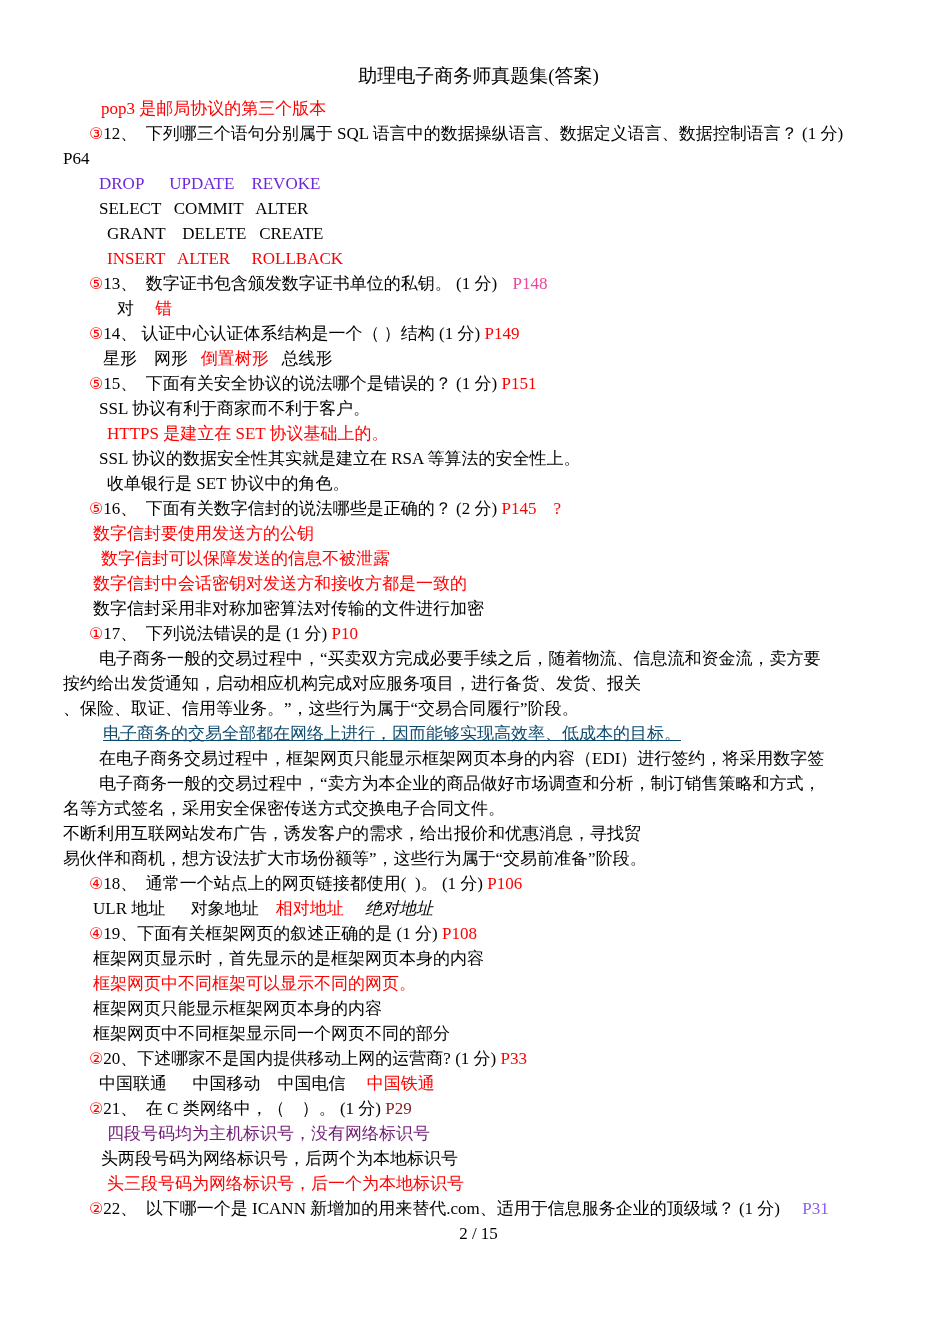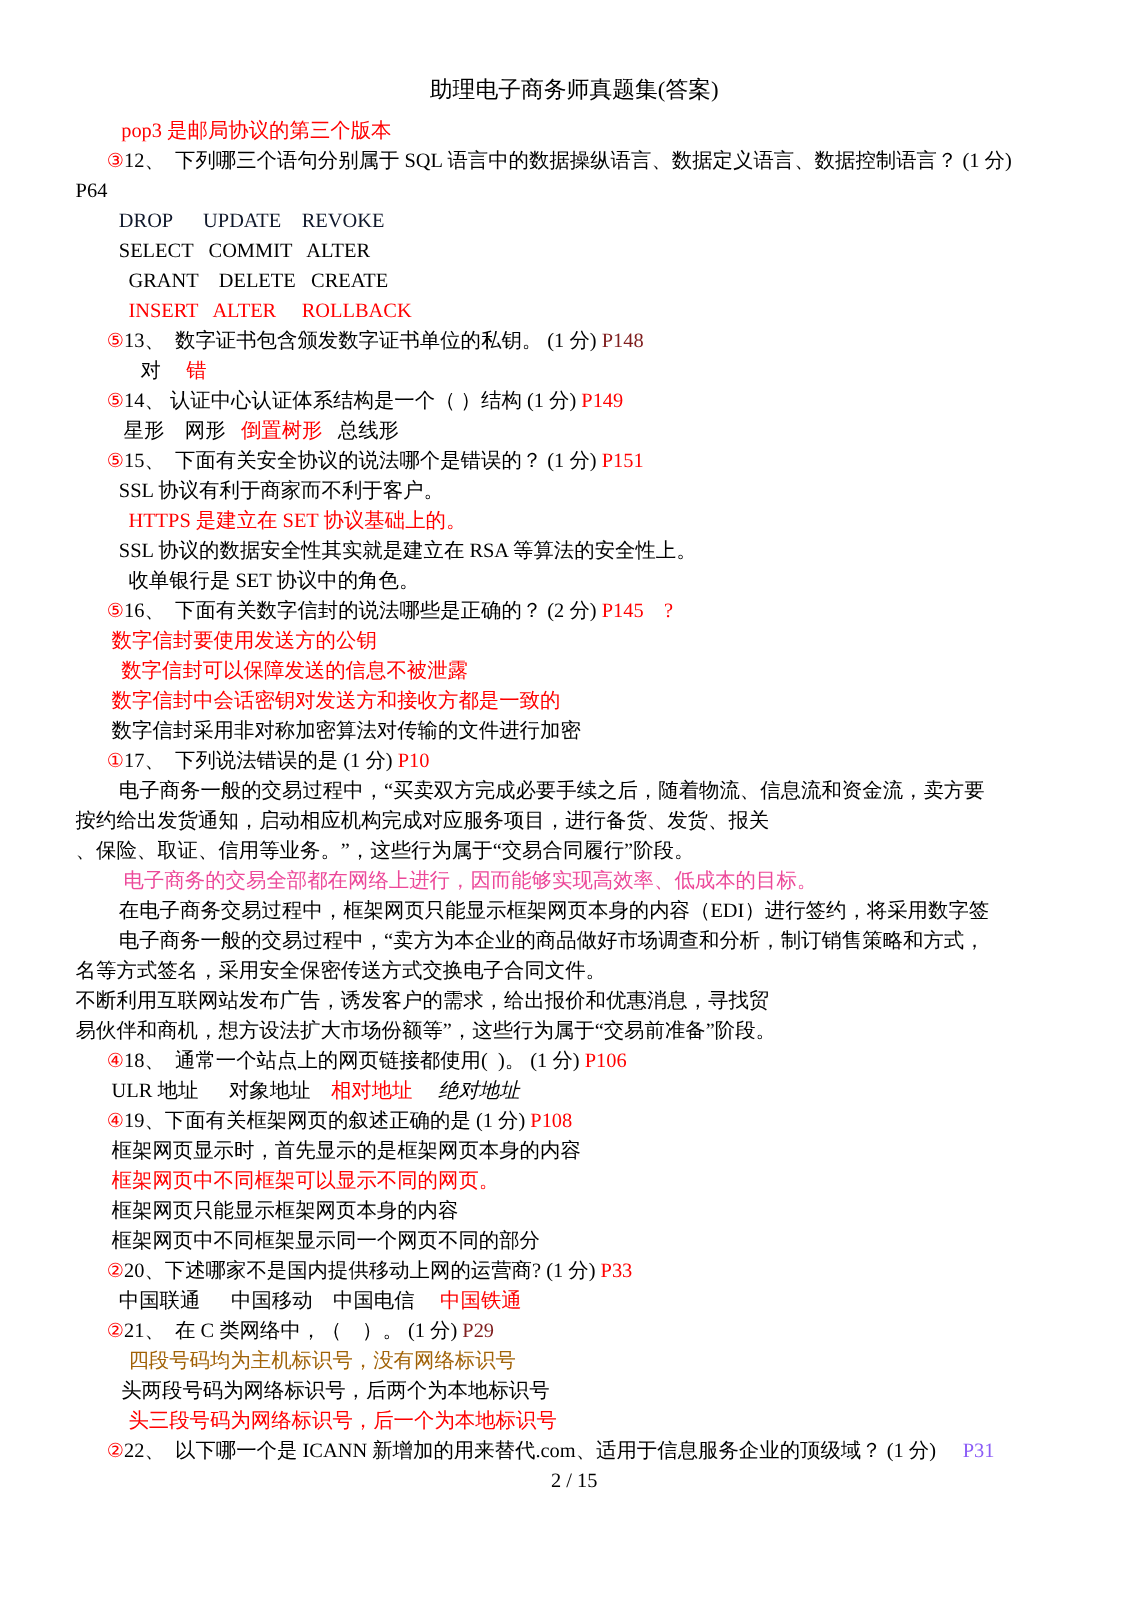--- a/index.html
+++ b/index.html
@@ -40,58 +40,58 @@
 </head>
 <body>
 
 <div class="page">
   <div class="doc-title">助理电子商务师真题集(答案)</div>
 
   <div>
       <div class="line" style="padding-left: 38px;"><span style="color: rgb(255, 0, 0); font-family: Liberation Serif, serif;">pop3 是邮局协议的第三个版本</span></div>
       <div class="line" style="padding-left: 26px;"><span class="circled" style="color: rgb(255, 0, 0);">③</span><span style="color: rgb(0, 0, 0);">12、  下列哪三个语句分别属于 SQL 语言中的数据操纵语言、数据定义语言、数据控制语言？ (1 分)</span></div>
       <div class="line" style="padding-left: 0px;"><span style="color: rgb(0, 0, 0);">P64</span></div>
-      <div class="line" style="padding-left: 36px;"><span style="color: #0f172a; font-family: Liberation Serif, serif;">DROP      UPDATE    REVOKE</span></div>
+      <div class="line" style="padding-left: 36px;"><span style="color: #6d28d9; font-family: Liberation Serif, serif;">DROP      UPDATE    REVOKE</span></div>
       <div class="line" style="padding-left: 36px;"><span style="color: rgb(0, 0, 0);">SELECT   COMMIT   ALTER</span></div>
       <div class="line" style="padding-left: 44px;"><span style="color: rgb(0, 0, 0);">GRANT    DELETE   CREATE</span></div>
       <div class="line" style="padding-left: 44px;"><span style="color: rgb(255, 0, 0);">INSERT   ALTER     ROLLBACK</span></div>
-      <div class="line" style="padding-left: 26px;"><span class="circled" style="color: rgb(255, 0, 0);">⑤</span><span style="color: rgb(0, 0, 0);">13、  数字证书包含颁发数字证书单位的私钥。 (1 分) </span><span style="color: #7f1d1d;">P148</span></div>
+      <div class="line" style="padding-left: 26px;"><span class="circled" style="color: rgb(255, 0, 0);">⑤</span><span style="color: rgb(0, 0, 0);">13、  数字证书包含颁发数字证书单位的私钥。 (1 分) </span><span style="color: #ec4899; margin-left: 11px;">P148</span></div>
       <div class="line" style="padding-left: 54px;"><span style="color: rgb(0, 0, 0);">对     </span><span style="color: rgb(255, 0, 0);">错</span></div>
       <div class="line" style="padding-left: 26px;"><span class="circled" style="color: rgb(255, 0, 0);">⑤</span><span style="color: rgb(0, 0, 0);">14、 认证中心认证体系结构是一个（ ）结构 (1 分) </span><span style="color: rgb(255, 0, 0);">P149</span></div>
       <div class="line" style="padding-left: 40px;"><span style="color: rgb(0, 0, 0);">星形    网形   </span><span style="color: rgb(255, 0, 0);">倒置树形</span><span style="color: rgb(0, 0, 0);">   总线形</span></div>
       <div class="line" style="padding-left: 26px;"><span class="circled" style="color: rgb(255, 0, 0);">⑤</span><span style="color: rgb(0, 0, 0);">15、  下面有关安全协议的说法哪个是错误的？ (1 分) </span><span style="color: rgb(255, 0, 0);">P151</span></div>
       <div class="line" style="padding-left: 36px;"><span style="color: rgb(0, 0, 0);">SSL 协议有利于商家而不利于客户。</span></div>
       <div class="line" style="padding-left: 44px;"><span style="color: rgb(255, 0, 0);">HTTPS 是建立在 SET 协议基础上的。</span></div>
       <div class="line" style="padding-left: 36px;"><span style="color: rgb(0, 0, 0);">SSL 协议的数据安全性其实就是建立在 RSA 等算法的安全性上。</span></div>
       <div class="line" style="padding-left: 44px;"><span style="color: rgb(0, 0, 0);">收单银行是 SET 协议中的角色。</span></div>
       <div class="line" style="padding-left: 26px;"><span class="circled" style="color: rgb(255, 0, 0);">⑤</span><span style="color: rgb(0, 0, 0);">16、  下面有关数字信封的说法哪些是正确的？ (2 分) </span><span style="color: rgb(255, 0, 0);">P145    ?</span></div>
       <div class="line" style="padding-left: 30px;"><span style="color: rgb(255, 0, 0);">数字信封要使用发送方的公钥</span></div>
       <div class="line" style="padding-left: 38px;"><span style="color: rgb(255, 0, 0);">数字信封可以保障发送的信息不被泄露</span></div>
       <div class="line" style="padding-left: 30px;"><span style="color: rgb(255, 0, 0);">数字信封中会话密钥对发送方和接收方都是一致的</span></div>
       <div class="line" style="padding-left: 30px;"><span style="color: rgb(0, 0, 0);">数字信封采用非对称加密算法对传输的文件进行加密</span></div>
       <div class="line" style="padding-left: 26px;"><span class="circled" style="color: rgb(255, 0, 0);">①</span><span style="color: rgb(0, 0, 0);">17、  下列说法错误的是 (1 分) </span><span style="color: rgb(255, 0, 0);">P10</span></div>
       <div class="line" style="padding-left: 36px;"><span style="color: rgb(0, 0, 0); text-align: right;">电子商务一般的交易过程中，“买卖双方完成必要手续之后，随着物流、信息流和资金流，卖方要</span></div>
       <div class="line" style="padding-left: 0px;"><span style="color: rgb(0, 0, 0);">按约给出发货通知，启动相应机构完成对应服务项目，进行备货、发货、报关</span></div>
       <div class="line" style="padding-left: 0px;"><span style="color: rgb(0, 0, 0);">、保险、取证、信用等业务。”，这些行为属于“交易合同履行”阶段。</span></div>
-      <div class="line" style="padding-left: 40px;"><span style="color: #ec4899;">电子商务的交易全部都在网络上进行，因而能够实现高效率、低成本的目标。</span></div>
+      <div class="line" style="padding-left: 40px;"><span style="color: #0c4a6e; text-decoration: underline;">电子商务的交易全部都在网络上进行，因而能够实现高效率、低成本的目标。</span></div>
       <div class="line" style="padding-left: 36px;"><span style="color: rgb(0, 0, 0);">在电子商务交易过程中，框架网页只能显示框架网页本身的内容（EDI）进行签约，将采用数字签</span></div>
       <div class="line" style="padding-left: 36px;"><span style="color: rgb(0, 0, 0);">电子商务一般的交易过程中，“卖方为本企业的商品做好市场调查和分析，制订销售策略和方式，</span></div>
       <div class="line" style="padding-left: 0px;"><span style="color: rgb(0, 0, 0);">名等方式签名，采用安全保密传送方式交换电子合同文件。</span></div>
       <div class="line" style="padding-left: 0px;"><span style="color: rgb(0, 0, 0);">不断利用互联网站发布广告，诱发客户的需求，给出报价和优惠消息，寻找贸</span></div>
       <div class="line" style="padding-left: 0px;"><span style="color: rgb(0, 0, 0);">易伙伴和商机，想方设法扩大市场份额等”，这些行为属于“交易前准备”阶段。</span></div>
       <div class="line" style="padding-left: 26px;"><span class="circled" style="color: rgb(255, 0, 0);">④</span><span style="color: rgb(0, 0, 0);">18、  通常一个站点上的网页链接都使用(  )。 (1 分) </span><span style="color: rgb(255, 0, 0);">P106</span></div>
       <div class="line" style="padding-left: 30px;"><span style="color: rgb(0, 0, 0);">ULR 地址      对象地址    </span><span style="color: rgb(255, 0, 0);">相对地址</span><span style="color: rgb(0, 0, 0); font-style: italic;">     绝对地址</span></div>
       <div class="line" style="padding-left: 26px;"><span class="circled" style="color: rgb(255, 0, 0);">④</span><span style="color: rgb(0, 0, 0);">19、下面有关框架网页的叙述正确的是 (1 分) </span><span style="color: rgb(255, 0, 0);">P108</span></div>
       <div class="line" style="padding-left: 30px;"><span style="color: rgb(0, 0, 0);">框架网页显示时，首先显示的是框架网页本身的内容</span></div>
       <div class="line" style="padding-left: 30px;"><span style="color: rgb(255, 0, 0);">框架网页中不同框架可以显示不同的网页。</span></div>
       <div class="line" style="padding-left: 30px;"><span style="color: rgb(0, 0, 0);">框架网页只能显示框架网页本身的内容</span></div>
       <div class="line" style="padding-left: 30px;"><span style="color: rgb(0, 0, 0);">框架网页中不同框架显示同一个网页不同的部分</span></div>
       <div class="line" style="padding-left: 26px;"><span class="circled" style="color: rgb(255, 0, 0);">②</span><span style="color: rgb(0, 0, 0);">20、下述哪家不是国内提供移动上网的运营商? (1 分) </span><span style="color: rgb(255, 0, 0);">P33</span></div>
       <div class="line" style="padding-left: 36px;"><span style="color: rgb(0, 0, 0);">中国联通      中国移动    中国电信     </span><span style="color: rgb(255, 0, 0);">中国铁通</span></div>
       <div class="line" style="padding-left: 26px;"><span class="circled" style="color: rgb(255, 0, 0);">②</span><span style="color: rgb(0, 0, 0);">21、  在 C 类网络中，（    ）。 (1 分) </span><span style="color: #7f1d1d;">P29</span></div>
-      <div class="line" style="padding-left: 44px;"><span style="color: #a16207;">四段号码均为主机标识号，没有网络标识号</span></div>
+      <div class="line" style="padding-left: 44px;"><span style="color: #701a75;">四段号码均为主机标识号，没有网络标识号</span></div>
       <div class="line" style="padding-left: 38px;"><span style="color: rgb(0, 0, 0);">头两段号码为网络标识号，后两个为本地标识号</span></div>
       <div class="line" style="padding-left: 44px;"><span style="color: rgb(255, 0, 0);">头三段号码为网络标识号，后一个为本地标识号</span></div>
       <div class="line" style="padding-left: 26px;"><span class="circled" style="color: rgb(255, 0, 0);">②</span><span style="color: rgb(0, 0, 0);">22、  以下哪一个是 ICANN 新增加的用来替代.com、适用于信息服务企业的顶级域？ (1 分) </span><span style="color: #8b5cf6; margin-left: 18px;">P31</span></div>
     </div>
 
   <div class="page-footer">2 / 15</div>
 </div>
 
 </body></html>

